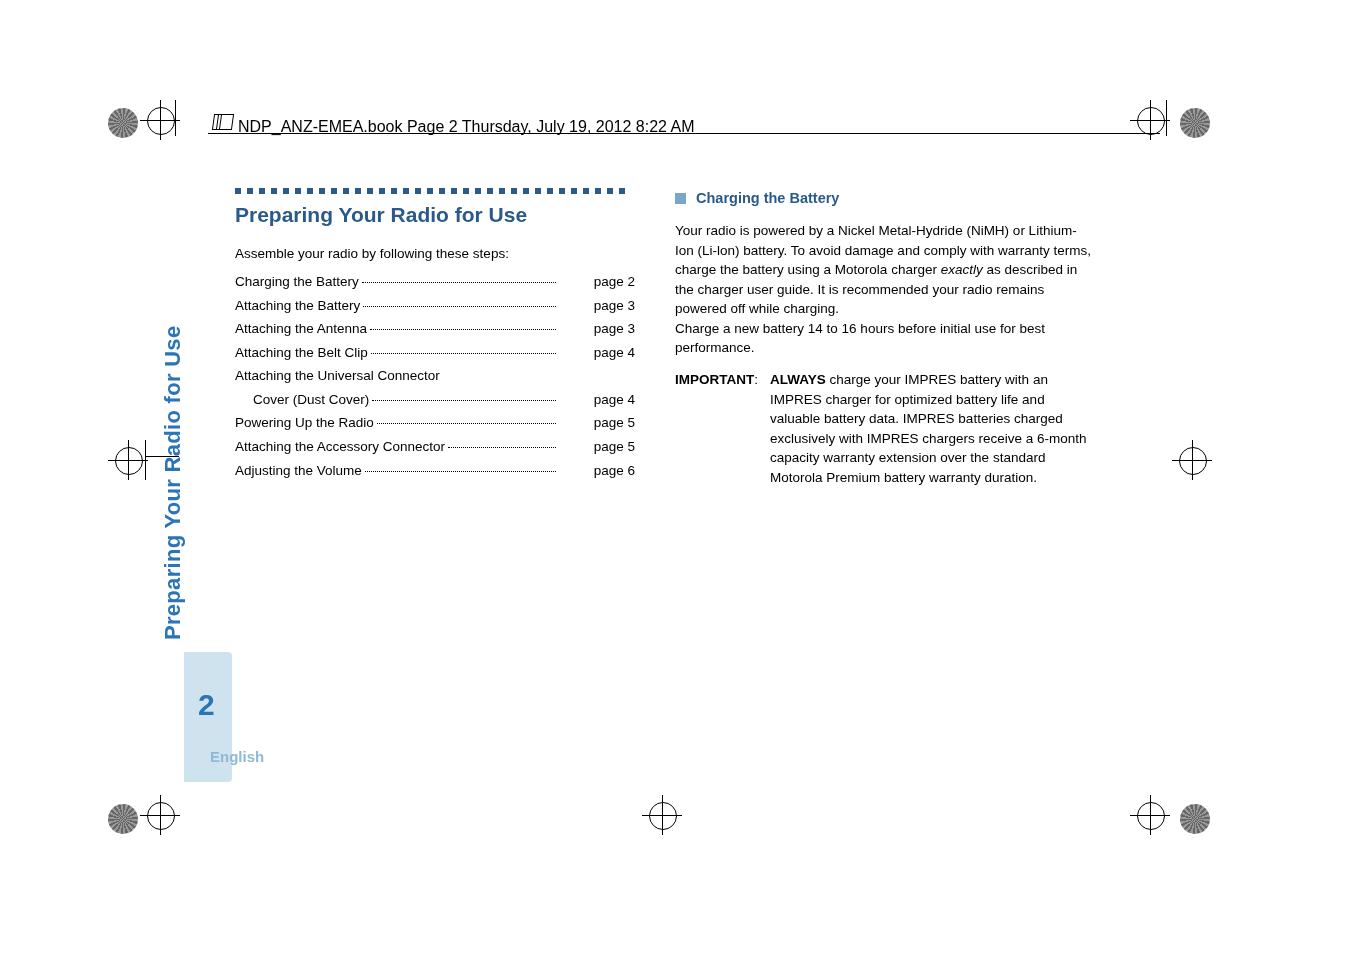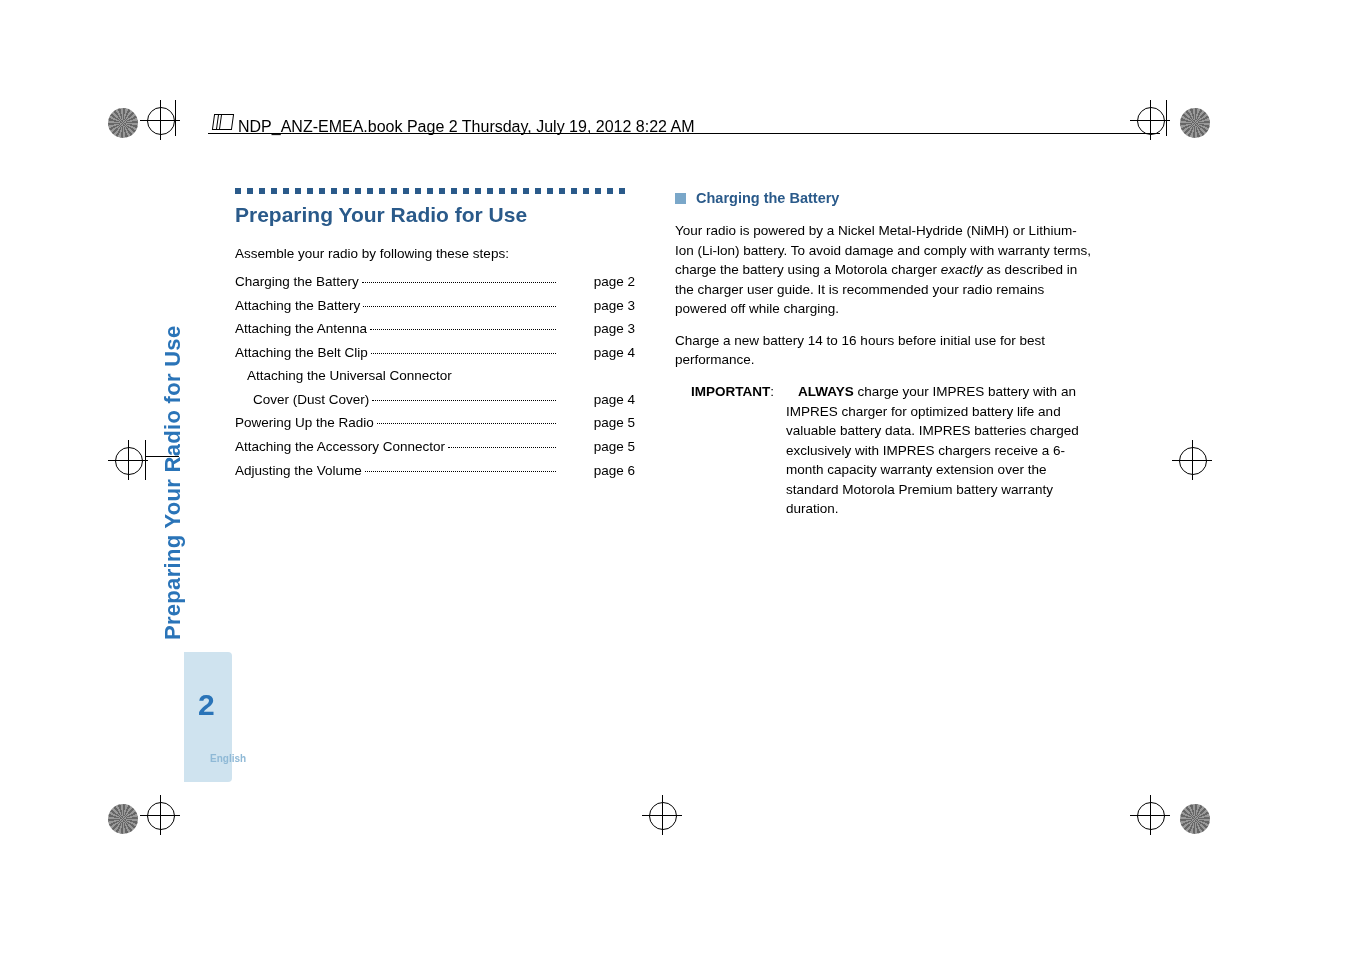--- a/index.html
+++ b/index.html
@@ -99,23 +99,23 @@
     font-size:14.5px;
     margin:0 0 12px 0;
     display:flex;
     align-items:center;
     gap:10px;
   }
   .sub-heading .sq {
     width:11px;height:11px;background:#7aa7c9;display:inline-block;
   }
   .imp-row {display:flex;gap:12px;margin-top:12px;}
-  .imp-label {font-weight:bold;white-space:nowrap;margin-left:16px;}
+  .imp-label {font-weight:bold;white-space:nowrap;}
   .imp-body {flex:1;}
-  .bold {font-weight:bold;margin-left:12px;}
+  .bold {font-weight:bold;}
 
   .side-tab {
     position:absolute;
     left:184px;
     top:652px;
     width:48px;
     height:130px;
     background:#cfe3ef;
     border-top-right-radius:4px;
     border-bottom-right-radius:4px;
@@ -222,21 +222,21 @@
     <div class="toc-line">
         <span class="label">Attaching the Antenna</span>
         <span class="dots"></span>
         <span class="pageref">page 3</span>
       </div>
     <div class="toc-line">
         <span class="label">Attaching the Belt Clip</span>
         <span class="dots"></span>
         <span class="pageref">page 4</span>
       </div>
-    <div class="toc-line" style="margin-bottom:0;margin-left:12px;">
+    <div class="toc-line" style="margin-bottom:0;">
         <span class="label">Attaching the Universal Connector</span>
       </div>
     <div class="toc-line toc-sub">
         <span class="label">Cover (Dust Cover)</span>
         <span class="dots"></span>
         <span class="pageref">page 4</span>
       </div>
     <div class="toc-line">
         <span class="label">Powering Up the Radio</span>
         <span class="dots"></span>
@@ -252,29 +252,29 @@
         <span class="dots"></span>
         <span class="pageref">page 6</span>
       </div>
   </div>
 
   <div class="col" style="width:420px;">
     <div class="sub-heading">
       <span class="sq"></span>
       <span>Charging the Battery</span>
     </div>
-    <div style="margin-bottom:12px;">
+    <div style="">
       <span>Your radio is powered by a Nickel Metal-Hydride (NiMH) or Lithium-Ion (Li-lon) battery. To avoid damage and comply with warranty terms, charge the battery using a Motorola charger </span><i>exactly</i><span> as described in the charger user guide. It is recommended your radio remains powered off while charging.</span>
     </div>
     <div style="">Charge a new battery 14 to 16 hours before initial use for best performance.</div>
     <div class="imp-row">
       <div><span class="imp-label">IMPORTANT</span><span>:</span></div>
       <div class="imp-body"><span class="bold">ALWAYS</span><span> charge your IMPRES battery with an IMPRES charger for optimized battery life and valuable battery data. IMPRES batteries charged exclusively with IMPRES chargers receive a 6-month capacity warranty extension over the standard Motorola Premium battery warranty duration.</span></div>
     </div>
   </div>
 </div>
 
 <div class="side-tab"></div>
 <div class="side-title">Preparing Your Radio for Use</div>
 <div class="page-num">2</div>
 <div style="position:absolute;left:194px;top:748px;">
-  <span class="lang-txt" style="color:#8fb9d6;font-weight:bold;font-size:10px;">English</span>
+  <span class="lang-txt" style="color:#8fb9d6;font-weight:bold;font-size:15px;">English</span>
 </div>
 
 </body></html>

